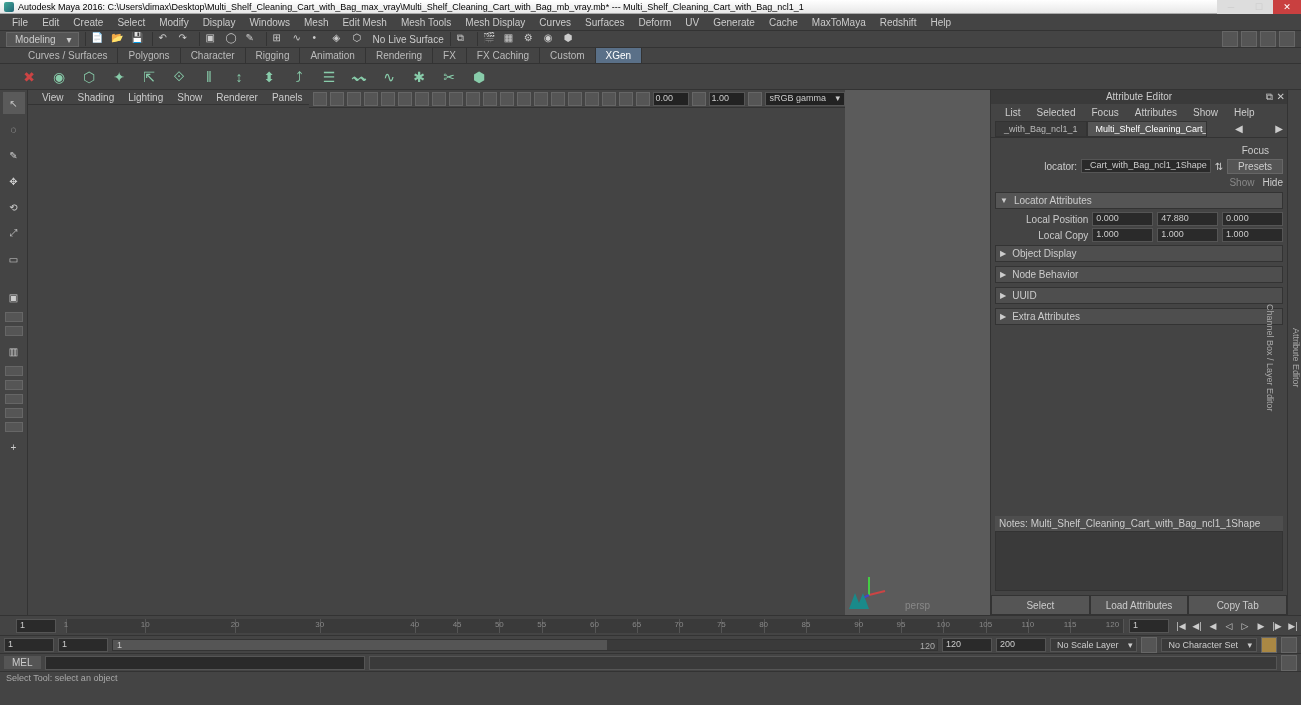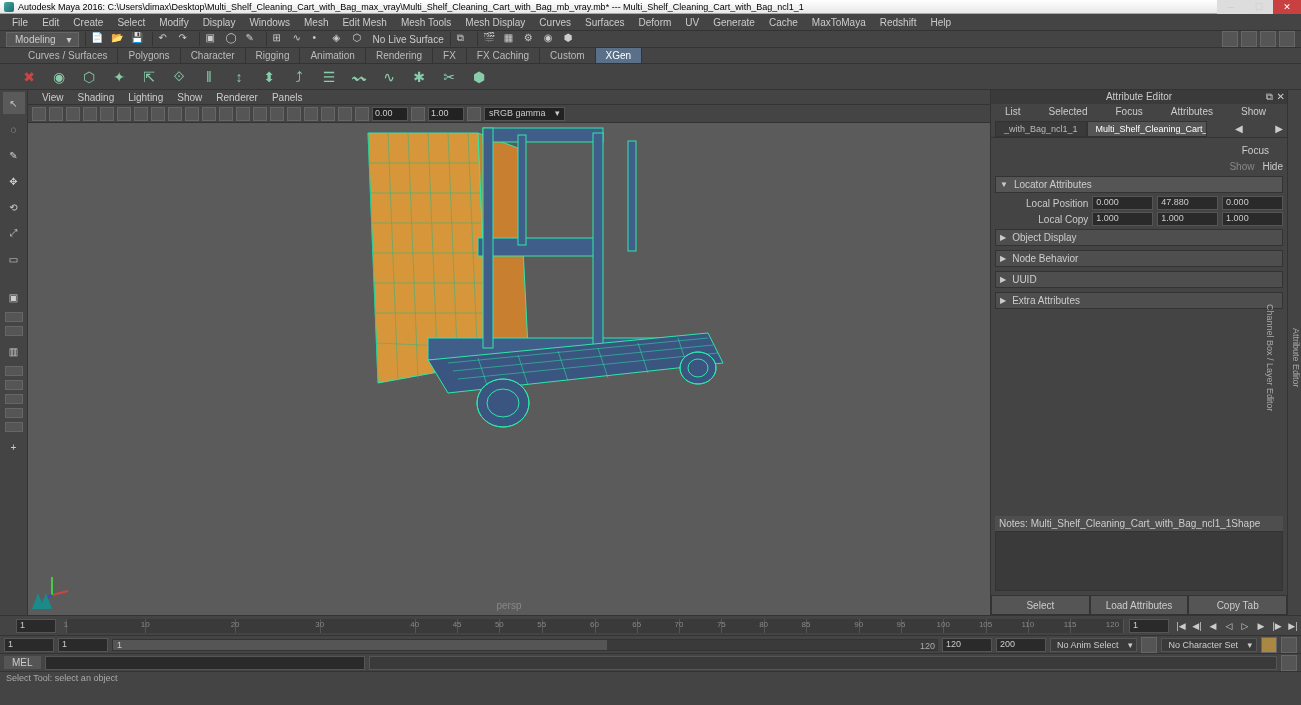--- a/index.html
+++ b/index.html
@@ -26,38 +26,38 @@
 .shelf-tabs span{padding:2px 10px;color:#bbb;font-size:10px;border-right:1px solid #333}
 .shelf-tabs span.active{background:#5a7088;color:#fff}
 .shelf{height:26px;background:#444;display:flex;align-items:center;padding-left:18px;gap:8px;border-bottom:1px solid #333}
 .shelf .shelfico{width:22px;height:22px;display:flex;align-items:center;justify-content:center;color:#8ca;font-size:14px}
 .main{display:flex;height:525px}
 .toolbox{width:28px;background:#444;border-right:1px solid #333;display:flex;flex-direction:column;align-items:center;padding-top:2px;gap:4px}
 .toolbox .tico{width:22px;height:22px;display:flex;align-items:center;justify-content:center;background:#444}
 .toolbox .tico.sel{background:#5a5a5a}
 .toolbox .sep{height:8px}
 .toolbox .small{width:18px;height:10px;background:#555;border:1px solid #666}
-.viewport-wrap{flex:1;display:flex;flex-direction:column;background:#444}
+.viewport-wrap{flex:1;display:flex;flex-direction:row;background:#444}
 .vp-menubar{height:15px;background:#444;display:flex;align-items:center;padding-left:8px;gap:2px;border-bottom:1px solid #333}
 .vp-menubar span{padding:1px 6px;color:#ccc;font-size:10px}
 .vp-iconbar{height:18px;background:#444;display:flex;align-items:center;padding-left:4px;gap:3px;border-bottom:1px solid #333}
 .vp-iconbar .vico{width:14px;height:14px;background:#555;border:1px solid #666}
 .vp-iconbar .nfield{background:#222;color:#ccc;border:1px solid #555;width:36px;height:14px;padding:0 2px;font-size:9px}
 .vp-iconbar .gamma{background:#222;color:#ccc;border:1px solid #555;padding:0 18px 0 4px;height:14px;font-size:9px;position:relative}
 .vp-iconbar .gamma::after{content:"▾";position:absolute;right:4px}
 .viewport{flex:1;background:#5b5b5b;position:relative;overflow:hidden}
 .viewport .persp-label{position:absolute;bottom:4px;left:50%;transform:translateX(-50%);color:#888;font-size:10px}
 .viewport .axis{position:absolute;left:14px;bottom:14px;width:30px;height:30px}
 .viewport .mayalogo{position:absolute;left:2px;bottom:2px;width:24px;height:24px}
 .viewport svg.cart{position:absolute;left:300px;top:0}
 .ae{width:297px;background:#444;border-left:1px solid #333;display:flex;flex-direction:column}
 .ae-title{height:14px;background:#3a3a3a;color:#ccc;text-align:center;font-size:10px;padding-top:1px;position:relative}
 .ae-title .popout{position:absolute;right:14px;top:1px}
 .ae-title .close{position:absolute;right:2px;top:1px}
-.ae-menu{height:16px;display:flex;align-items:flex-start;padding-left:6px;gap:12px}
+.ae-menu{height:16px;display:flex;align-items:center;padding-left:6px;gap:0}
 .ae-menu span{padding:2px 8px;color:#ccc;font-size:10px}
 .ae-tabs{height:18px;display:flex;align-items:center;padding-left:4px;border-bottom:1px solid #333}
 .ae-tabs .tab{padding:2px 8px;background:#3a3a3a;color:#bbb;font-size:9px;border:1px solid #333;max-width:120px;overflow:hidden;white-space:nowrap}
 .ae-tabs .tab.active{background:#555;color:#fff}
 .ae-tabs .nav{margin-left:auto;padding:0 4px;color:#ccc}
 .ae-body{flex:1;padding:4px;overflow:hidden;display:flex;flex-direction:column}
 .ae-row{display:flex;align-items:center;height:16px;gap:4px}
 .ae-row .lbl{text-align:right;width:86px;color:#ccc;font-size:10px}
 .ae-row .fld{background:#2a2a2a;border:1px solid #555;color:#ccc;height:14px;padding:0 3px;font-size:9px}
 .ae-row .btn{background:#555;border:1px solid #666;color:#ccc;padding:1px 10px;font-size:10px}
@@ -344,20 +344,26 @@
     <div class="ae-tabs">
       <div class="tab">_with_Bag_ncl1_1</div>
       <div class="tab active">Multi_Shelf_Cleaning_Cart_with_Bag_ncl1_1Shape</div>
       <div class="nav">◀</div>
       <div class="nav">▶</div>
     </div>
     <div class="ae-body">
       <div style="display:flex;justify-content:flex-end;gap:4px;height:16px;align-items:center">
         <div class="btn" style="padding:1px 14px">Focus</div>
       </div>
+      <div class="ae-row">
+        <div class="lbl">locator:</div>
+        <div class="fld" style="flex:1">_Cart_with_Bag_ncl1_1Shape</div>
+        <span style="color:#ccc">⇅</span>
+        <div class="btn">Presets</div>
+      </div>
       <div class="ae-row" style="justify-content:flex-end;gap:8px">
         <span style="color:#888">Show</span>
         <span>Hide</span>
       </div>
 
       <div class="ae-section open">
           <span class="arrow">▼</span>
           <span>Locator Attributes</span>
         </div>
       <div class="ae-attr-row">
@@ -468,21 +474,21 @@
   <div class="numfld">1</div>
   <div class="numfld">1</div>
   <div class="slider">
     <div class="thumb">
       <span style="position:absolute;left:4px;top:0;font-size:9px;color:#ccc">1</span>
     </div>
     <div class="end">120</div>
   </div>
   <div class="numfld">120</div>
   <div class="numfld">200</div>
-  <div class="sel">No Anim Select</div>
+  <div class="sel">No Scale Layer</div>
   <div class="icn"></div>
   <div class="sel">No Character Set</div>
   <div class="icn" style="background:#a84"></div>
   <div class="icn"></div>
 </div>
 
 <div class="cmdline">
   <div class="lang">MEL</div>
   <div class="inp"></div>
   <div class="out"></div>

